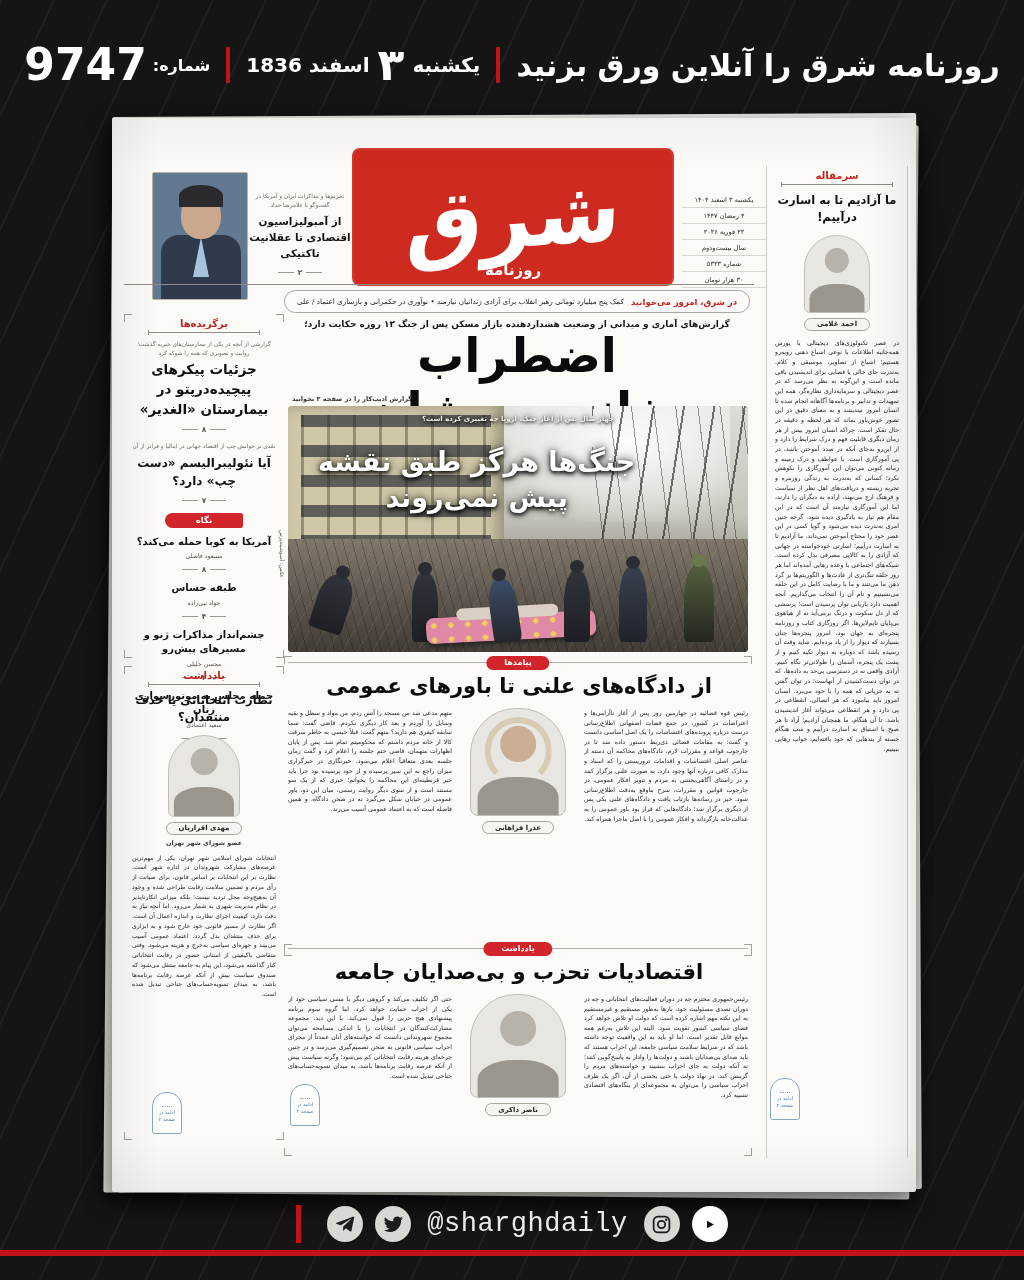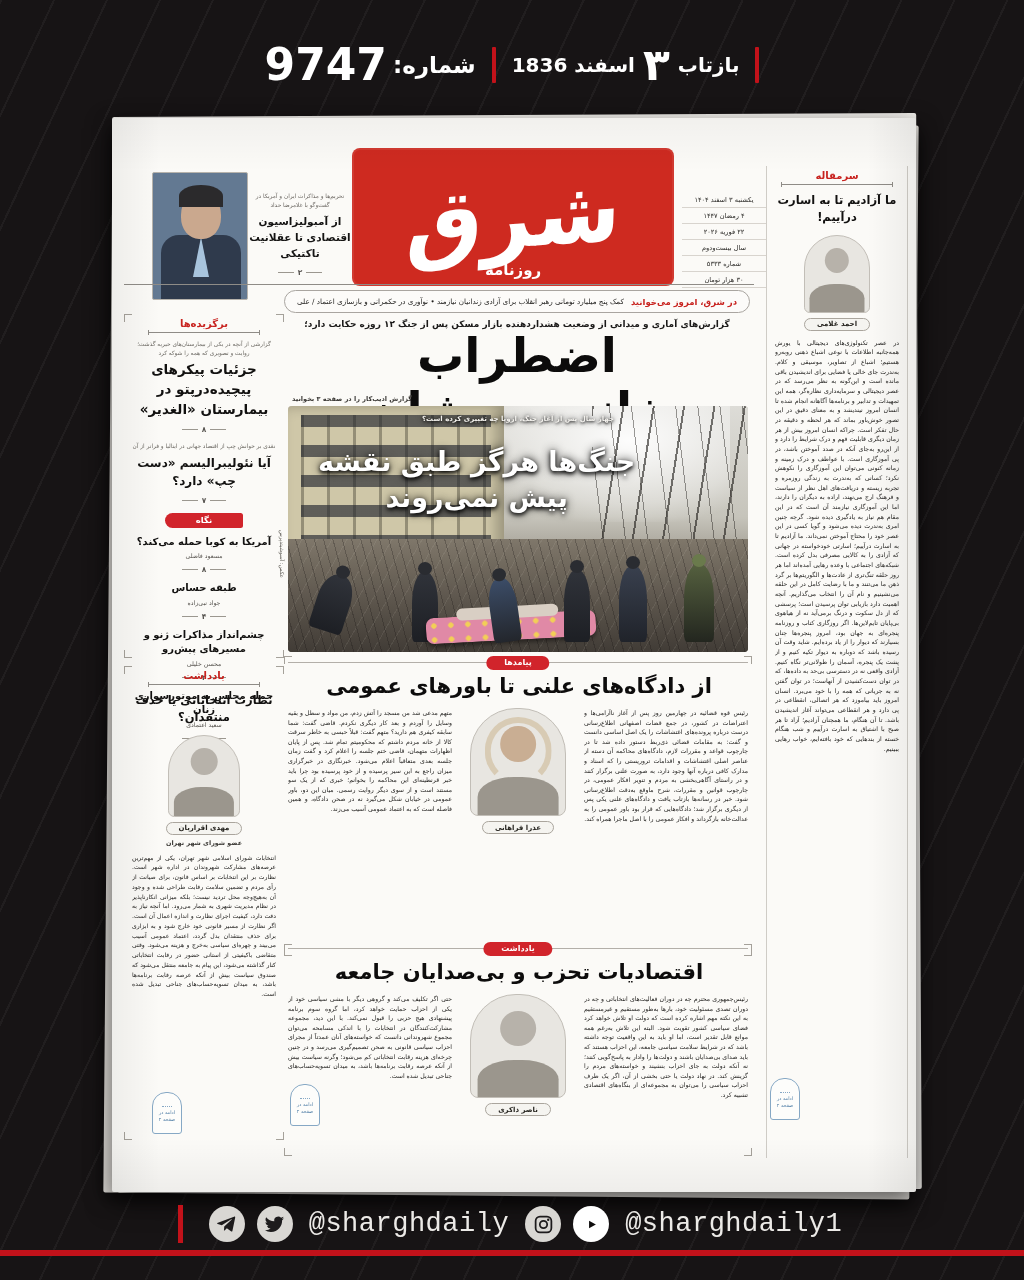--- a/index.html
+++ b/index.html
@@ -10,21 +10,21 @@
     font-family:"DejaVu Sans", sans-serif;
   }
   
   .topbar{position:absolute;top:34px;left:0;right:0;height:62px;display:flex;direction:rtl;
     justify-content:center;align-items:center;gap:16px;color:#fff;}
   .tb-main{font-size:30px;font-weight:bold;}
   .tb-sep{width:4px;height:36px;background:#c2121a;border-radius:1px;}
   .tb-date{display:flex;direction:rtl;align-items:center;gap:8px;font-size:20px;font-weight:bold;}
   .tb-day{font-size:44px;font-weight:bold;line-height:1;}
   .tb-issue{display:flex;direction:rtl;align-items:center;gap:6px;}
-  .tb-issue-label{font-size:23px;font-weight:bold;text-align:right;}
+  .tb-issue-label{font-size:16px;font-weight:bold;text-align:right;}
   .tb-issue-num{font-size:44px;font-weight:bold;line-height:1;}
 
   
   .stack1,.stack2{position:absolute;background:#dedbd6;border-radius:2px;}
   .stack1{left:108px;top:122px;width:806px;height:1074px;transform:rotate(.5deg);box-shadow:0 6px 18px rgba(0,0,0,.55);}
   .stack2{left:115px;top:115px;width:804px;height:1076px;background:#eceae6;transform:rotate(-.3deg);}
   .sheet{position:absolute;left:112px;top:118px;width:804px;height:1074px;background:#fbfaf7;border-radius:2px;
     box-shadow:0 10px 26px rgba(0,0,0,.6);overflow:hidden;}
   .sheet-shade{position:absolute;inset:0;pointer-events:none;
     background:linear-gradient(90deg, rgba(0,0,0,.05), transparent 6%, transparent 94%, rgba(0,0,0,.06)),
@@ -160,23 +160,24 @@
   .f-circle{width:36px;height:36px;border-radius:50%;background:#d9d7d3;display:flex;align-items:center;justify-content:center;}
   .f-circle.white{background:#ffffff;}
   .f-circle svg{width:21px;height:21px;}
   .f-handle{color:#eceae7;font-size:27px;letter-spacing:.5px;margin:0 4px;font-family:Liberation Mono, monospace;}
   .bottom-line{position:absolute;left:0;top:1250px;width:1024px;height:6px;background:#c2121a;}
 </style>
 </head>
 <body>
 
 <div class="topbar">
+  <span class="tb-main">روزنامه شرق را آنلاین ورق بزنید</span>
   <span class="tb-sep"></span>
   <span class="tb-date">
-    <span>بازتاب</span>
+    <span>یکشنبه</span>
     <span class="tb-day">۳</span>
     <span>اسفند 1836</span>
   </span>
   <span class="tb-sep"></span>
   <span class="tb-issue">
     <span class="tb-issue-label">شماره:</span>
     <span class="tb-issue-num">9747</span>
   </span>
 </div>
 
@@ -412,15 +413,14 @@
         <rect x="3" y="3" width="18" height="18" rx="5" fill="none" stroke="#1d1b1c" stroke-width="2"></rect>
         <circle cx="12" cy="12" r="4.2" fill="none" stroke="#1d1b1c" stroke-width="2"></circle>
         <circle cx="17.4" cy="6.6" r="1.4" fill="#1d1b1c"></circle>
       </svg>
   </div>
   <div class="f-circle white">
     <svg viewBox="0 0 24 24">
         <path fill="#0e0d0d" d="M9.2 7.6 17 12l-7.8 4.4z"></path>
       </svg>
   </div>
-  <div class="f-handle">@sharghdaily1</div>
 </div>
 <div class="bottom-line"></div>
 
 </body></html>

